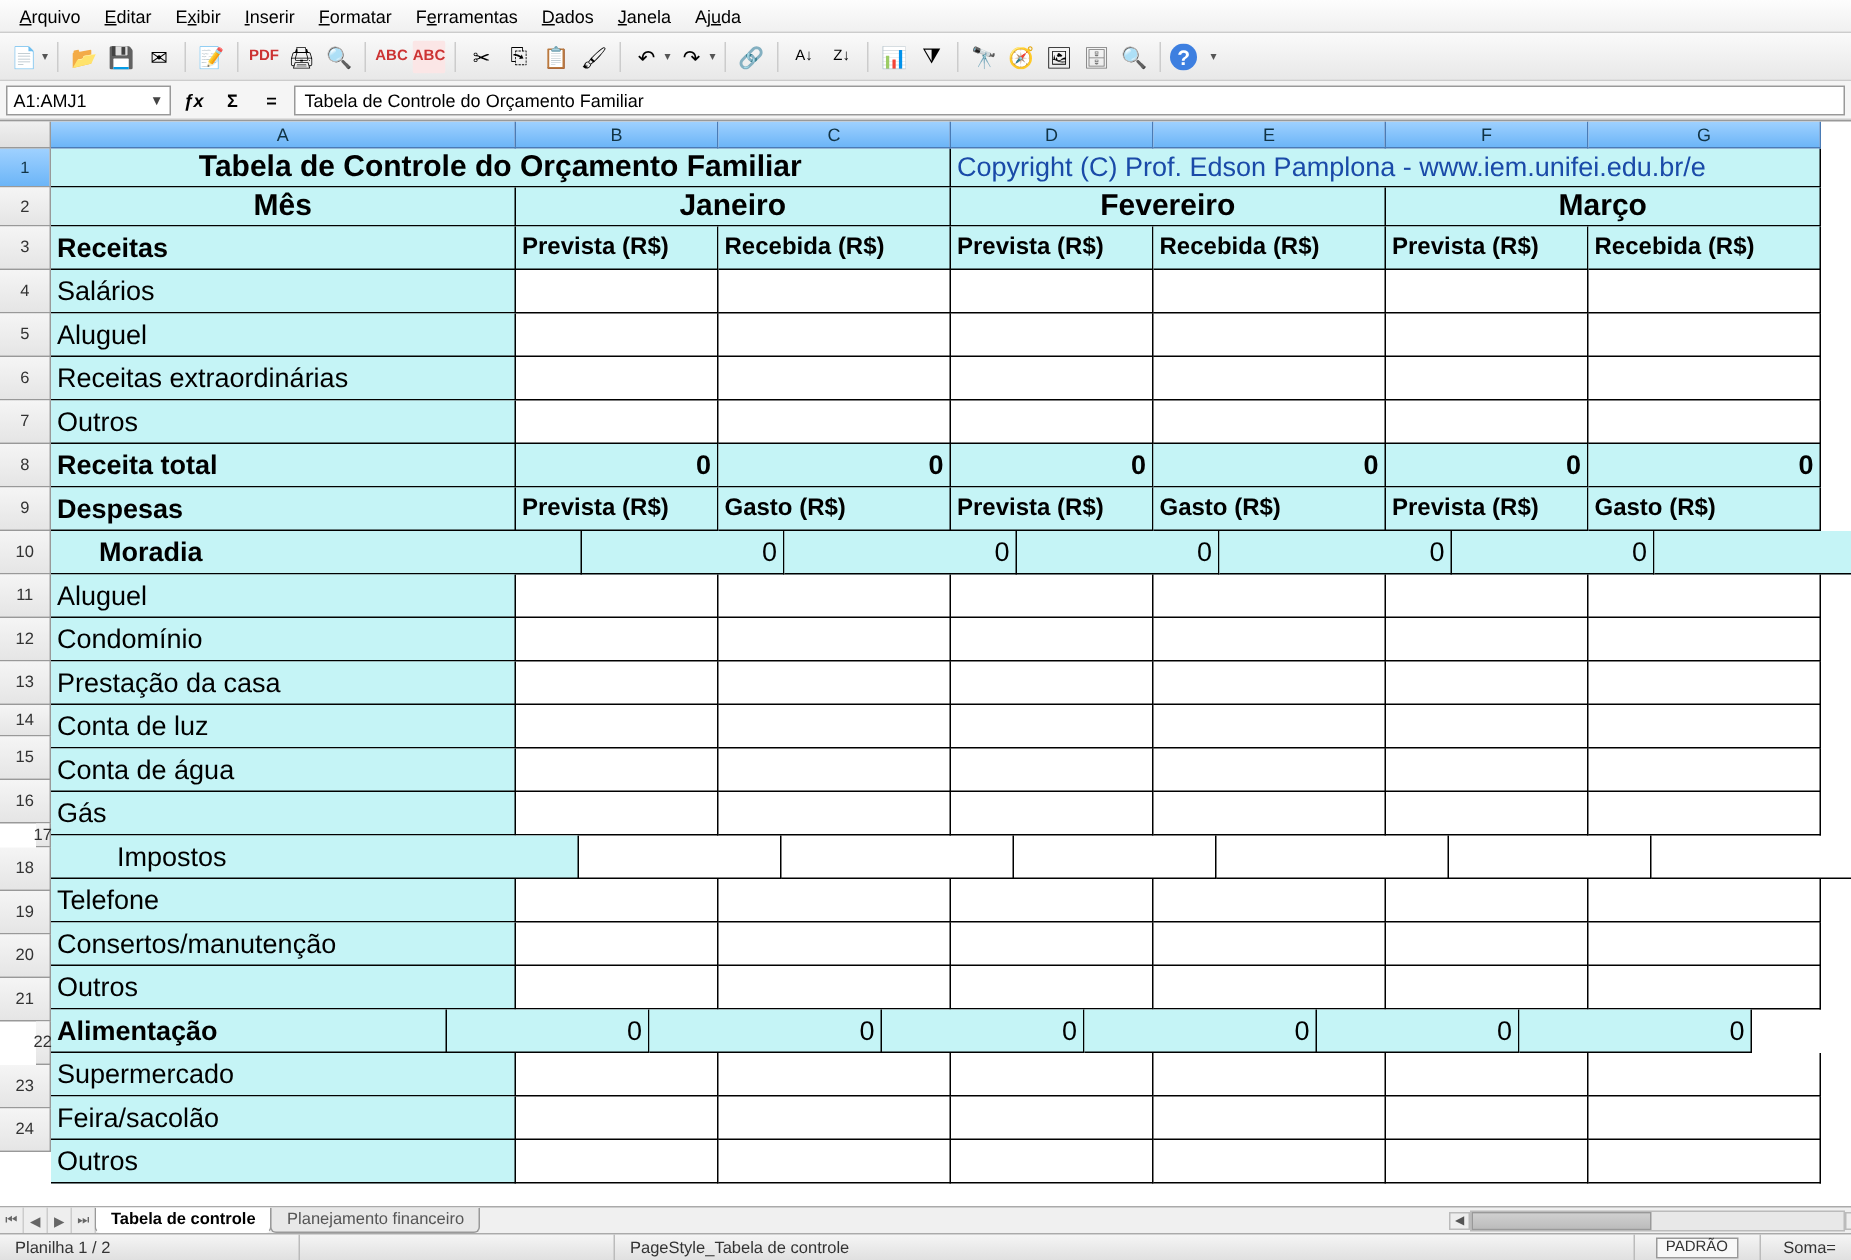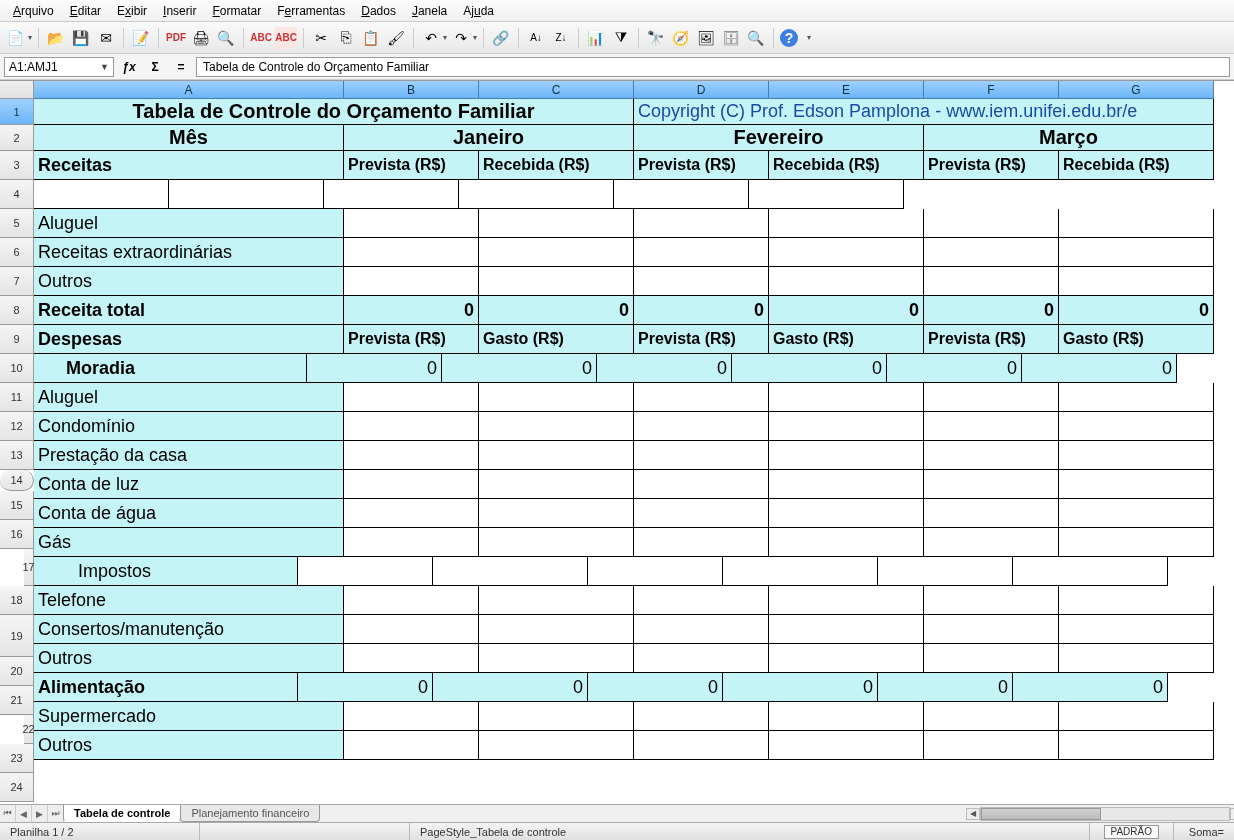--- a/index.html
+++ b/index.html
@@ -154,26 +154,26 @@
       <div class="row-head" style="height: 29px;">4</div>
       <div class="row-head" style="height: 29px;">5</div>
       <div class="row-head" style="height: 29px;">6</div>
       <div class="row-head" style="height: 29px;">7</div>
       <div class="row-head" style="height: 29px;">8</div>
       <div class="row-head" style="height: 29px;">9</div>
       <div class="row-head" style="height: 29px;">10</div>
       <div class="row-head" style="height: 29px;">11</div>
       <div class="row-head" style="height: 29px;">12</div>
       <div class="row-head" style="height: 29px;">13</div>
-      <div class="row-head" style="height: 21px; border-radius: 13px;">14</div>
+      <div class="row-head" style="height: 21px;">14</div>
       <div class="row-head" style="height: 29px;">15</div>
       <div class="row-head" style="height: 29px;">16</div>
-      <div class="row-head" style="height: 37px; margin-left: 24px;">17</div>
+      <div class="row-head" style="height: 16px; margin-left: 24px;">17</div>
       <div class="row-head" style="height: 29px;">18</div>
-      <div class="row-head" style="height: 42px;">19</div>
+      <div class="row-head" style="height: 29px;">19</div>
       <div class="row-head" style="height: 29px;">20</div>
       <div class="row-head" style="height: 29px;">21</div>
       <div class="row-head" style="height: 29px; margin-left: 24px;">22</div>
       <div class="row-head" style="height: 29px;">23</div>
       <div class="row-head" style="height: 29px;">24</div>
     </div>
   <div class="cells" id="cells">
       <div class="row" style="height: 26px;">
         <div class="cell bgcyan bold center fs20" style="width: 600px; height: 100%;">Tabela de Controle do Orçamento Familiar</div>
         <div class="cell bgcyan fs18" style="width: 580px; height: 100%; color: rgb(26, 74, 168);">Copyright (C) Prof. Edson Pamplona - www.iem.unifei.edu.br/e</div>
@@ -187,20 +187,21 @@
       <div class="row" style="height: 29px;">
         <div class="cell bgcyan bold fs17" style="width: 310px; height: 100%;">Receitas</div>
         <div class="cell bgcyan bold fs16" style="width: 135px; height: 100%;">Prevista (R$)</div>
         <div class="cell bgcyan bold fs16" style="width: 155px; height: 100%;">Recebida (R$)</div>
         <div class="cell bgcyan bold fs16" style="width: 135px; height: 100%;">Prevista (R$)</div>
         <div class="cell bgcyan bold fs16" style="width: 155px; height: 100%;">Recebida (R$)</div>
         <div class="cell bgcyan bold fs16" style="width: 135px; height: 100%;">Prevista (R$)</div>
         <div class="cell bgcyan bold fs16" style="width: 155px; height: 100%;">Recebida (R$)</div>
       </div>
       <div class="row" style="height: 29px;">
+        <div class="cell bgcyan fs17" style="width: 310px; height: 100%;">Salários</div>
         <div class="cell " style="width: 135px; height: 100%;"></div>
         <div class="cell " style="width: 155px; height: 100%;"></div>
         <div class="cell " style="width: 135px; height: 100%;"></div>
         <div class="cell " style="width: 155px; height: 100%;"></div>
         <div class="cell " style="width: 135px; height: 100%;"></div>
         <div class="cell " style="width: 155px; height: 100%;"></div>
       </div>
       <div class="row" style="height: 29px;">
         <div class="cell bgcyan fs17" style="width: 310px; height: 100%;">Aluguel</div>
         <div class="cell " style="width: 135px; height: 100%;"></div>
@@ -240,21 +241,21 @@
       <div class="row" style="height: 29px;">
         <div class="cell bgcyan bold fs17" style="width: 310px; height: 100%;">Despesas</div>
         <div class="cell bgcyan bold fs16" style="width: 135px; height: 100%;">Prevista (R$)</div>
         <div class="cell bgcyan bold fs16" style="width: 155px; height: 100%;">Gasto (R$)</div>
         <div class="cell bgcyan bold fs16" style="width: 135px; height: 100%;">Prevista (R$)</div>
         <div class="cell bgcyan bold fs16" style="width: 155px; height: 100%;">Gasto (R$)</div>
         <div class="cell bgcyan bold fs16" style="width: 135px; height: 100%;">Prevista (R$)</div>
         <div class="cell bgcyan bold fs16" style="width: 155px; height: 100%;">Gasto (R$)</div>
       </div>
       <div class="row" style="height: 29px;">
-        <div class="cell bgcyan bold fs17" style="width: 273px; height: 100%; padding-left: 32px;">Moradia</div>
+        <div class="cell bgcyan bold fs17" style="width: 354px; height: 100%; padding-left: 32px;">Moradia</div>
         <div class="cell bgcyan right fs17" style="width: 135px; height: 100%;">0</div>
         <div class="cell bgcyan right fs17" style="width: 155px; height: 100%;">0</div>
         <div class="cell bgcyan right fs17" style="width: 135px; height: 100%;">0</div>
         <div class="cell bgcyan right fs17" style="width: 155px; height: 100%;">0</div>
         <div class="cell bgcyan right fs17" style="width: 135px; height: 100%;">0</div>
         <div class="cell bgcyan right fs17" style="width: 155px; height: 100%;">0</div>
       </div>
       <div class="row" style="height: 29px;">
         <div class="cell bgcyan fs17" style="width: 310px; height: 100%;">Aluguel</div>
         <div class="cell " style="width: 135px; height: 100%;"></div>
@@ -303,21 +304,21 @@
       <div class="row" style="height: 29px;">
         <div class="cell bgcyan fs17" style="width: 310px; height: 100%;">Gás</div>
         <div class="cell " style="width: 135px; height: 100%;"></div>
         <div class="cell " style="width: 155px; height: 100%;"></div>
         <div class="cell " style="width: 135px; height: 100%;"></div>
         <div class="cell " style="width: 155px; height: 100%;"></div>
         <div class="cell " style="width: 135px; height: 100%;"></div>
         <div class="cell " style="width: 155px; height: 100%;"></div>
       </div>
       <div class="row" style="height: 29px;">
-        <div class="cell bgcyan fs17" style="width: 264px; height: 100%; padding-left: 44px;">Impostos</div>
+        <div class="cell bgcyan fs17" style="width: 352px; height: 100%; padding-left: 44px;">Impostos</div>
         <div class="cell " style="width: 135px; height: 100%;"></div>
         <div class="cell " style="width: 155px; height: 100%;"></div>
         <div class="cell " style="width: 135px; height: 100%;"></div>
         <div class="cell " style="width: 155px; height: 100%;"></div>
         <div class="cell " style="width: 135px; height: 100%;"></div>
         <div class="cell " style="width: 155px; height: 100%;"></div>
       </div>
       <div class="row" style="height: 29px;">
         <div class="cell bgcyan fs17" style="width: 310px; height: 100%;">Telefone</div>
         <div class="cell " style="width: 135px; height: 100%;"></div>
@@ -349,20 +350,29 @@
         <div class="cell bgcyan bold fs17" style="width: 264px; height: 100%;">Alimentação</div>
         <div class="cell bgcyan right fs17" style="width: 135px; height: 100%;">0</div>
         <div class="cell bgcyan right fs17" style="width: 155px; height: 100%;">0</div>
         <div class="cell bgcyan right fs17" style="width: 135px; height: 100%;">0</div>
         <div class="cell bgcyan right fs17" style="width: 155px; height: 100%;">0</div>
         <div class="cell bgcyan right fs17" style="width: 135px; height: 100%;">0</div>
         <div class="cell bgcyan right fs17" style="width: 155px; height: 100%;">0</div>
       </div>
       <div class="row" style="height: 29px;">
         <div class="cell bgcyan fs17" style="width: 310px; height: 100%;">Supermercado</div>
+        <div class="cell " style="width: 135px; height: 100%;"></div>
+        <div class="cell " style="width: 155px; height: 100%;"></div>
+        <div class="cell " style="width: 135px; height: 100%;"></div>
+        <div class="cell " style="width: 155px; height: 100%;"></div>
+        <div class="cell " style="width: 135px; height: 100%;"></div>
+        <div class="cell " style="width: 155px; height: 100%;"></div>
+      </div>
+      <div class="row" style="height: 29px;">
+        <div class="cell bgcyan fs17" style="width: 310px; height: 100%;">Feira/sacolão</div>
         <div class="cell " style="width: 135px; height: 100%;"></div>
         <div class="cell " style="width: 155px; height: 100%;"></div>
         <div class="cell " style="width: 135px; height: 100%;"></div>
         <div class="cell " style="width: 155px; height: 100%;"></div>
         <div class="cell " style="width: 135px; height: 100%;"></div>
         <div class="cell " style="width: 155px; height: 100%;"></div>
       </div>
       <div class="row" style="height: 29px;">
         <div class="cell bgcyan fs17" style="width: 310px; height: 100%;">Outros</div>
         <div class="cell " style="width: 135px; height: 100%;"></div>

